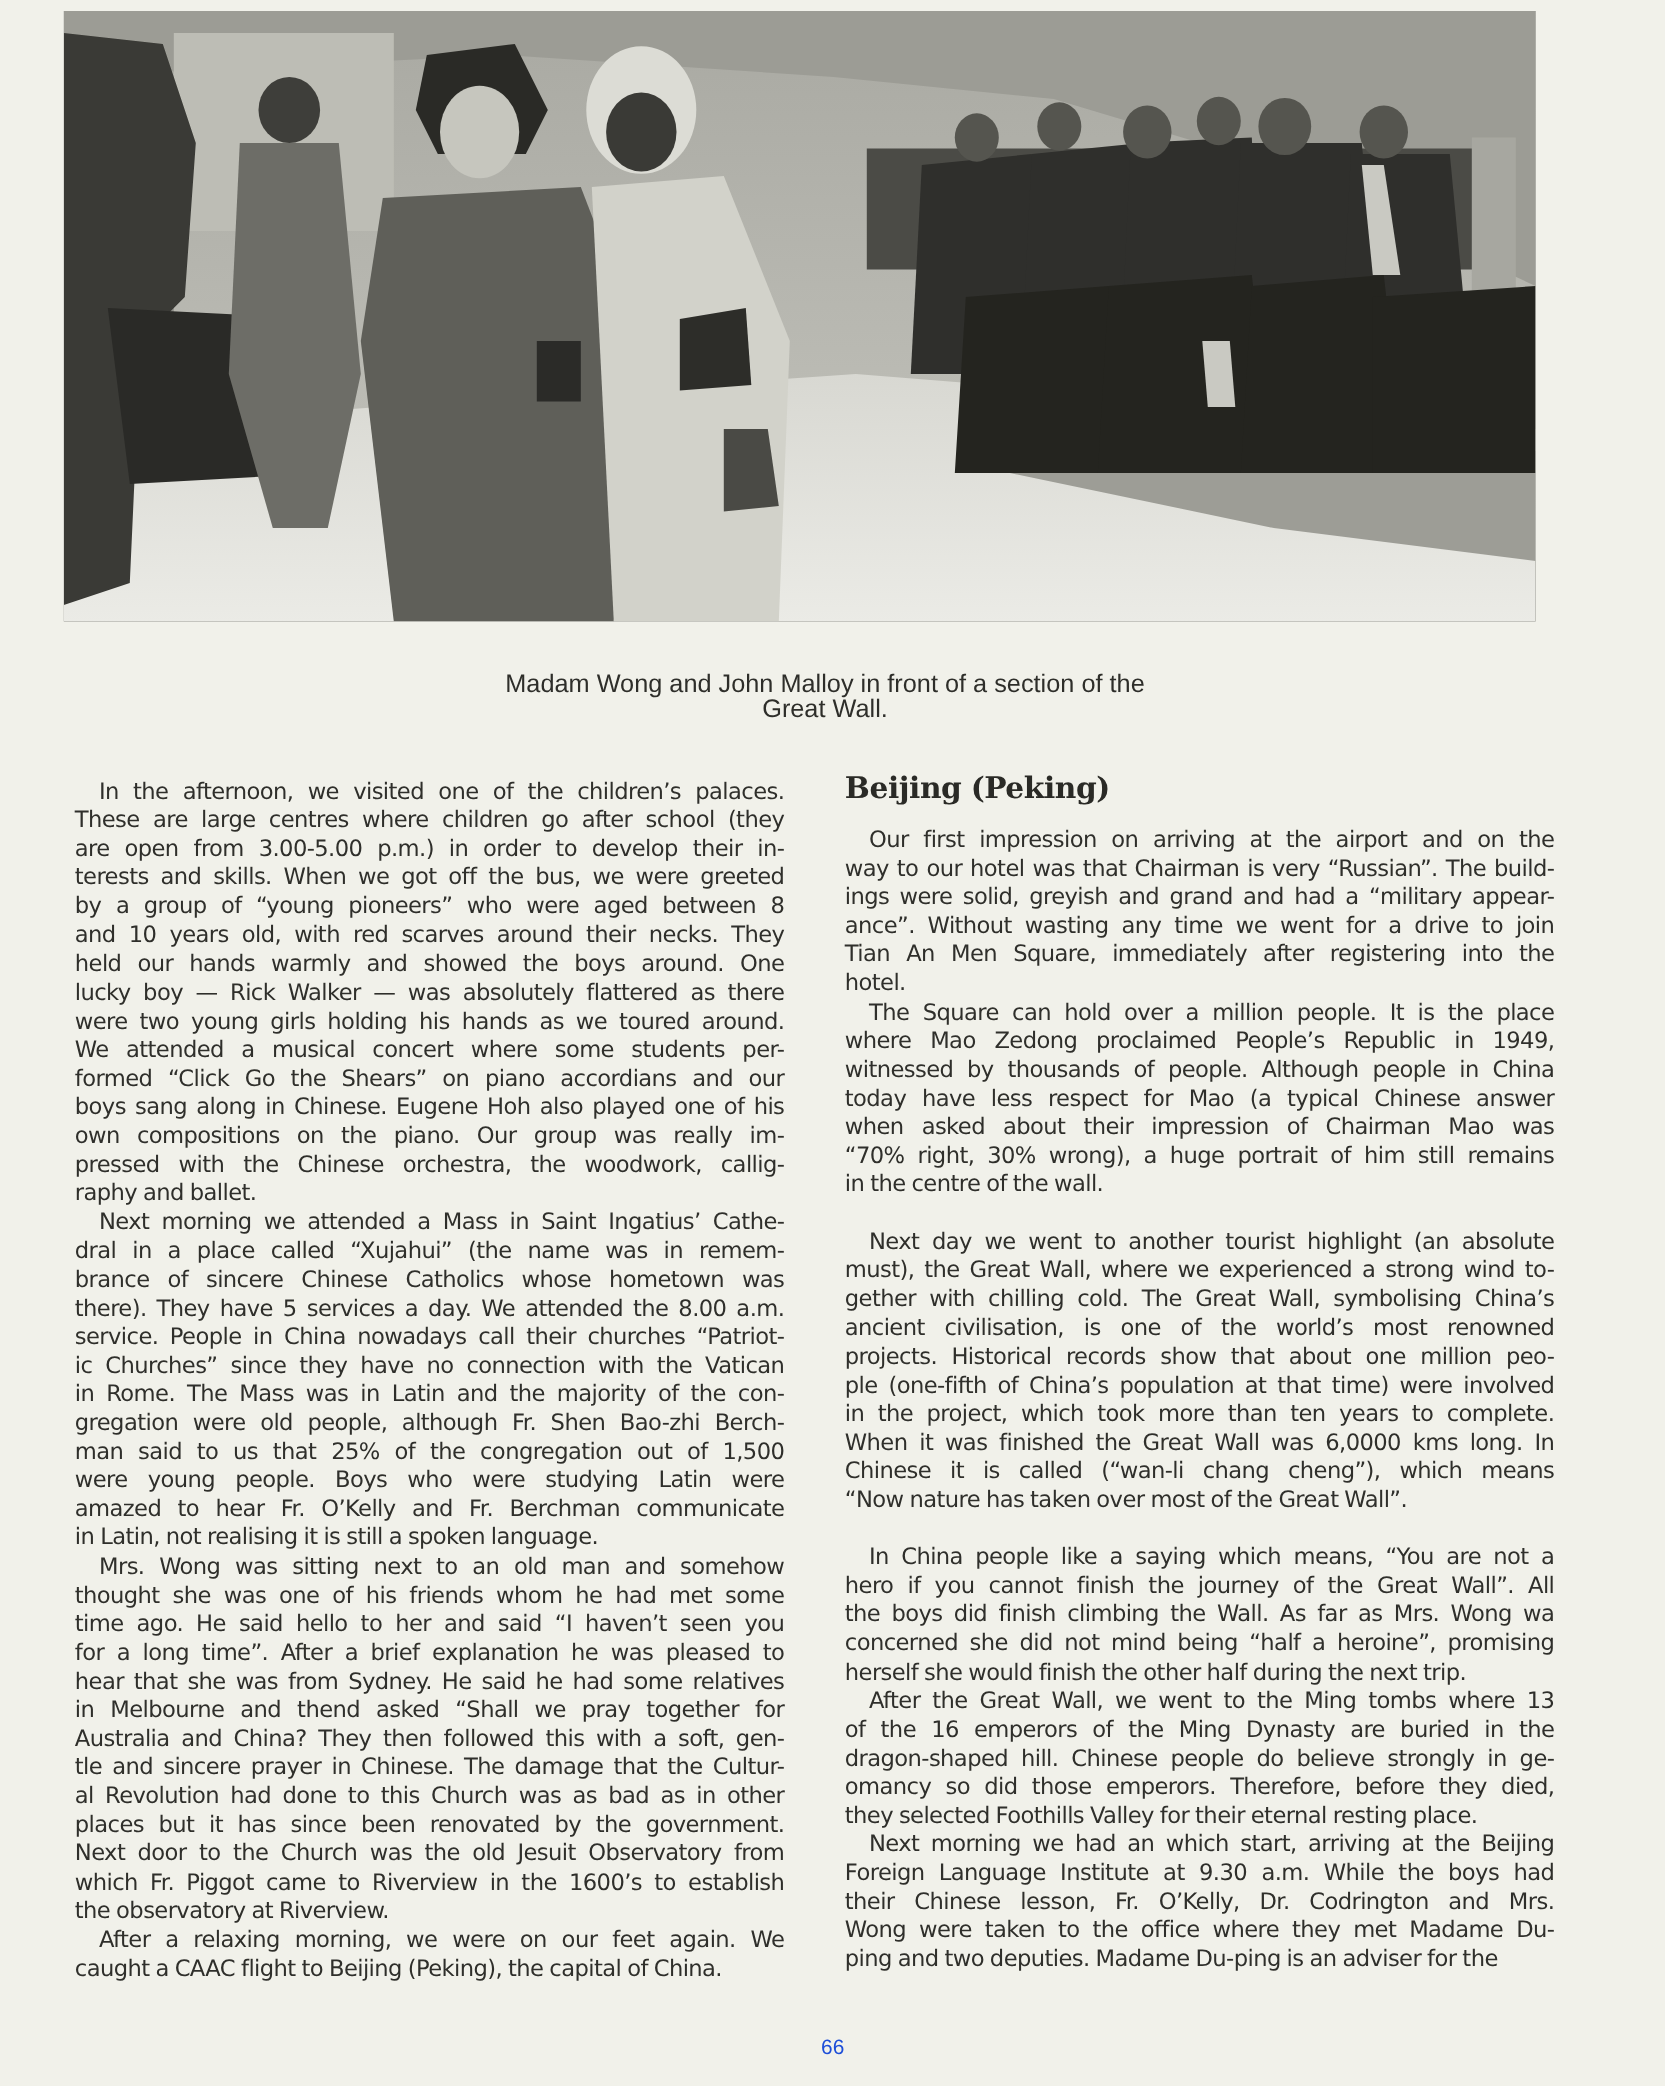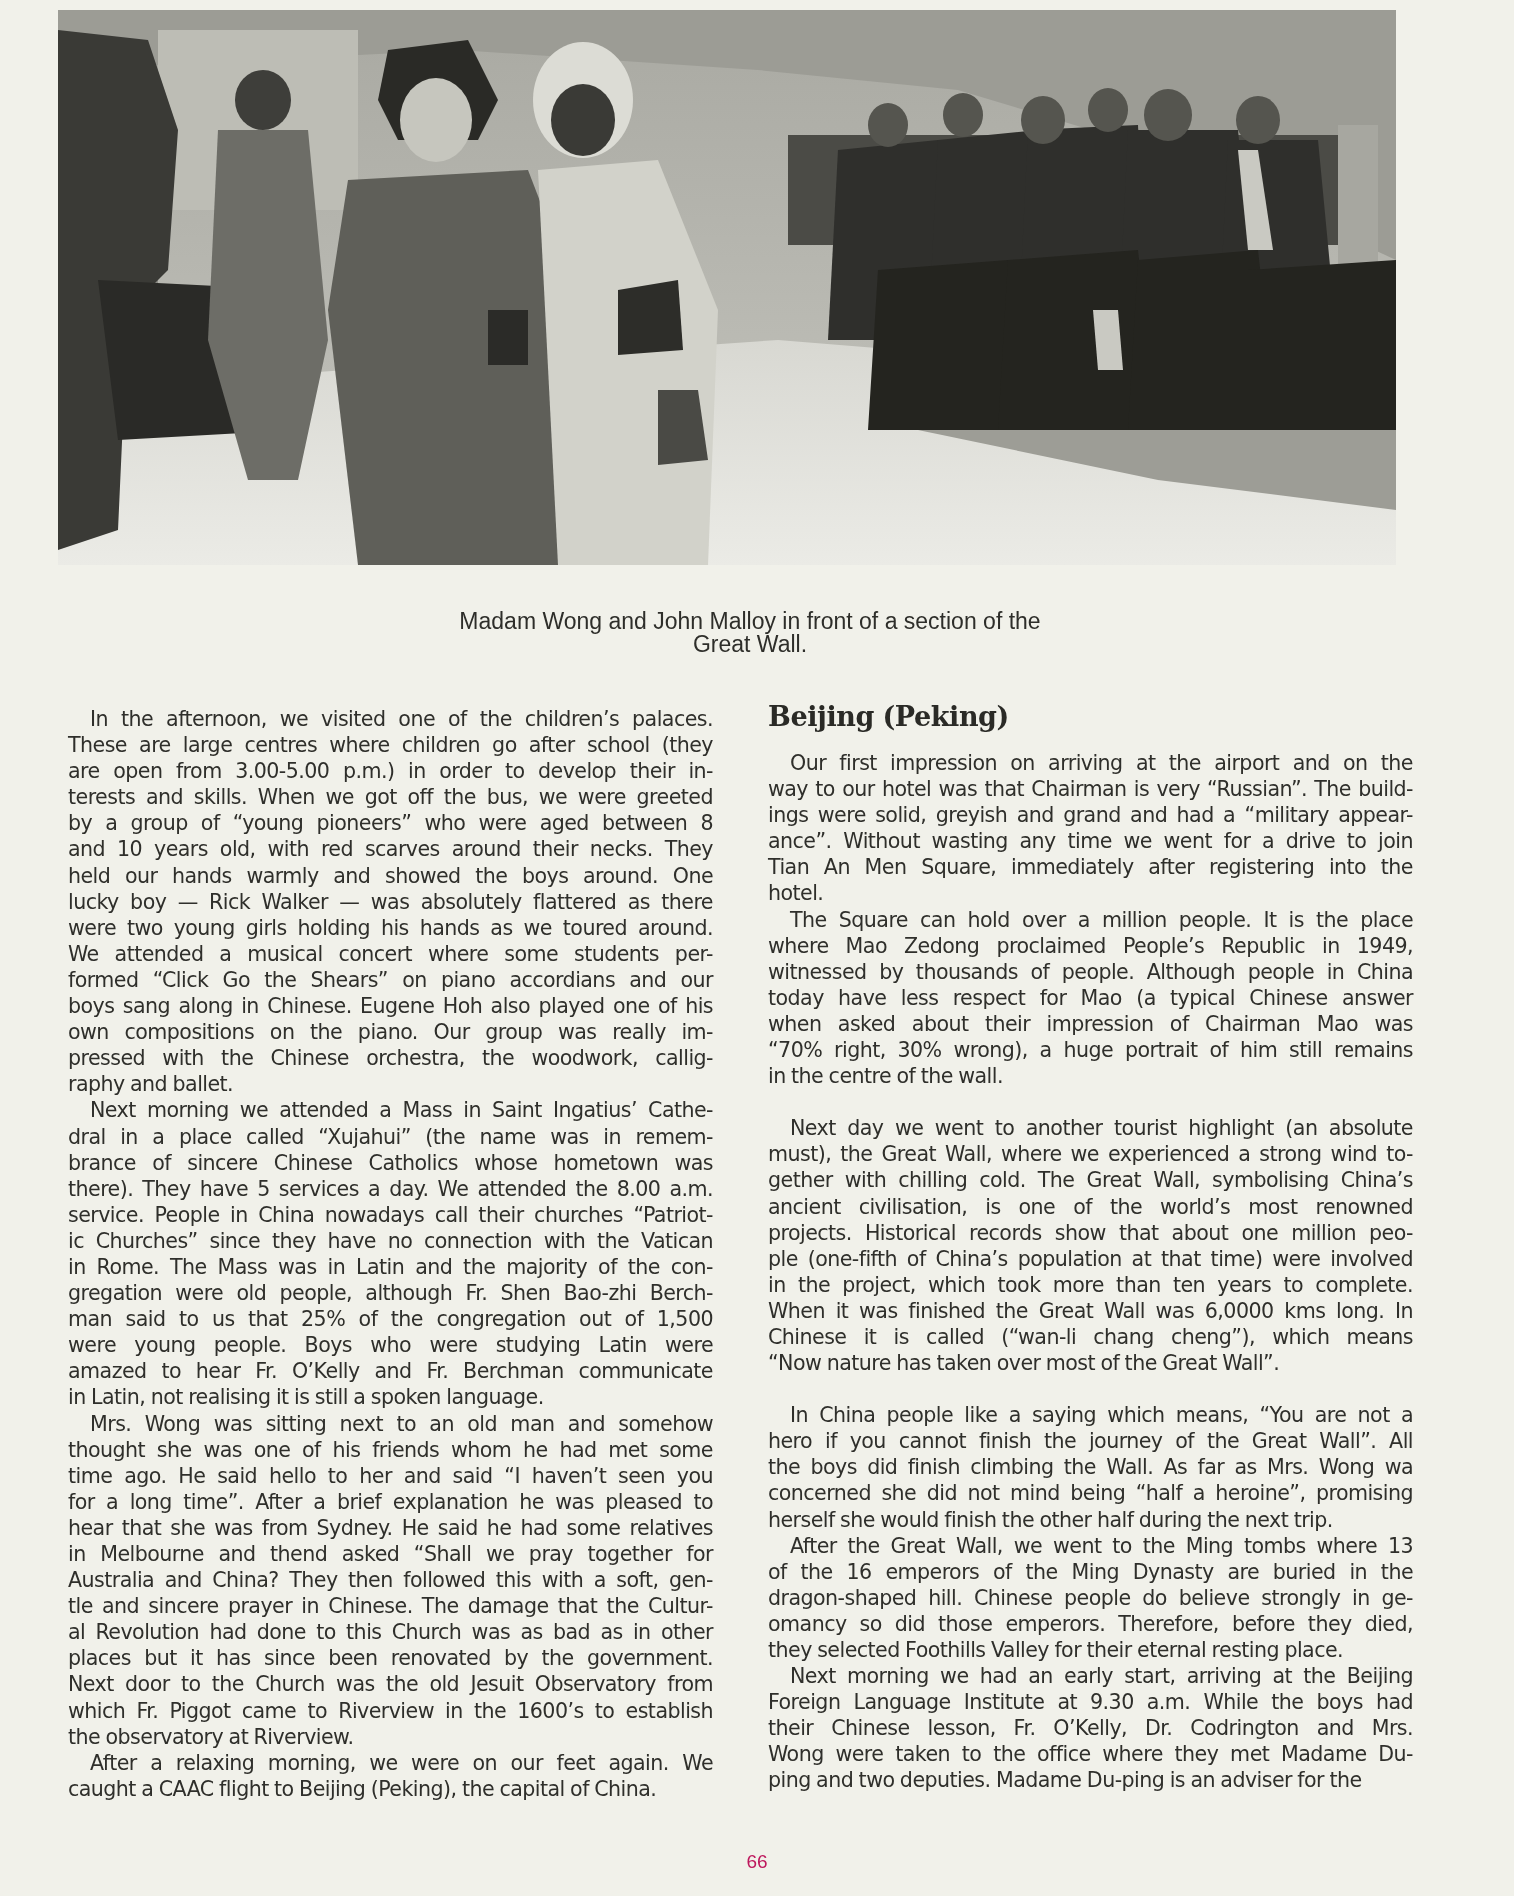--- a/index.html
+++ b/index.html
@@ -63,21 +63,21 @@
     margin-top: -6px;
     margin-bottom: 16px;
   }
   .gap { display: block; height: 26px; }
   .page-number {
     position: absolute;
     left: 727px; top: 1851px;
     width: 60px; text-align: center;
     font-family: "Liberation Sans", sans-serif;
     font-size: 19px;
-    color: #be185d;
+    color: #1d4ed8;
   }
 </style>
 </head>
 <body>
 
 <div class="photo">
   <svg viewBox="0 0 1338 555" preserveAspectRatio="none">
     <defs>
       <linearGradient id="sky" x1="0" y1="0" x2="0" y2="1">
         <stop offset="0" stop-color="#a9a9a2"></stop>
@@ -233,21 +233,21 @@
         <span class="line indent">In China people like a saying which means, “You are not a</span>
         <span class="line">hero if you cannot finish the journey of the Great Wall”. All</span>
         <span class="line">the boys did finish climbing the Wall. As far as Mrs. Wong wa</span>
         <span class="line">concerned she did not mind being “half a heroine”, promising</span>
         <span class="line last">herself she would finish the other half during the next trip.</span>
         <span class="line indent">After the Great Wall, we went to the Ming tombs where 13</span>
         <span class="line">of the 16 emperors of the Ming Dynasty are buried in the</span>
         <span class="line">dragon-shaped hill. Chinese people do believe strongly in ge-</span>
         <span class="line">omancy so did those emperors. Therefore, before they died,</span>
         <span class="line last">they selected Foothills Valley for their eternal resting place.</span>
-        <span class="line indent">Next morning we had an early start, arriving at the Beijing</span>
+        <span class="line indent">Next morning we had an which start, arriving at the Beijing</span>
         <span class="line">Foreign Language Institute at 9.30 a.m. While the boys had</span>
         <span class="line">their Chinese lesson, Fr. O’Kelly, Dr. Codrington and Mrs.</span>
         <span class="line">Wong were taken to the office where they met Madame Du-</span>
         <span class="line last">ping and two deputies. Madame Du-ping is an adviser for the</span>
       </div>
     </div>
 </div>
 
 <div class="page-number">66</div>
 

